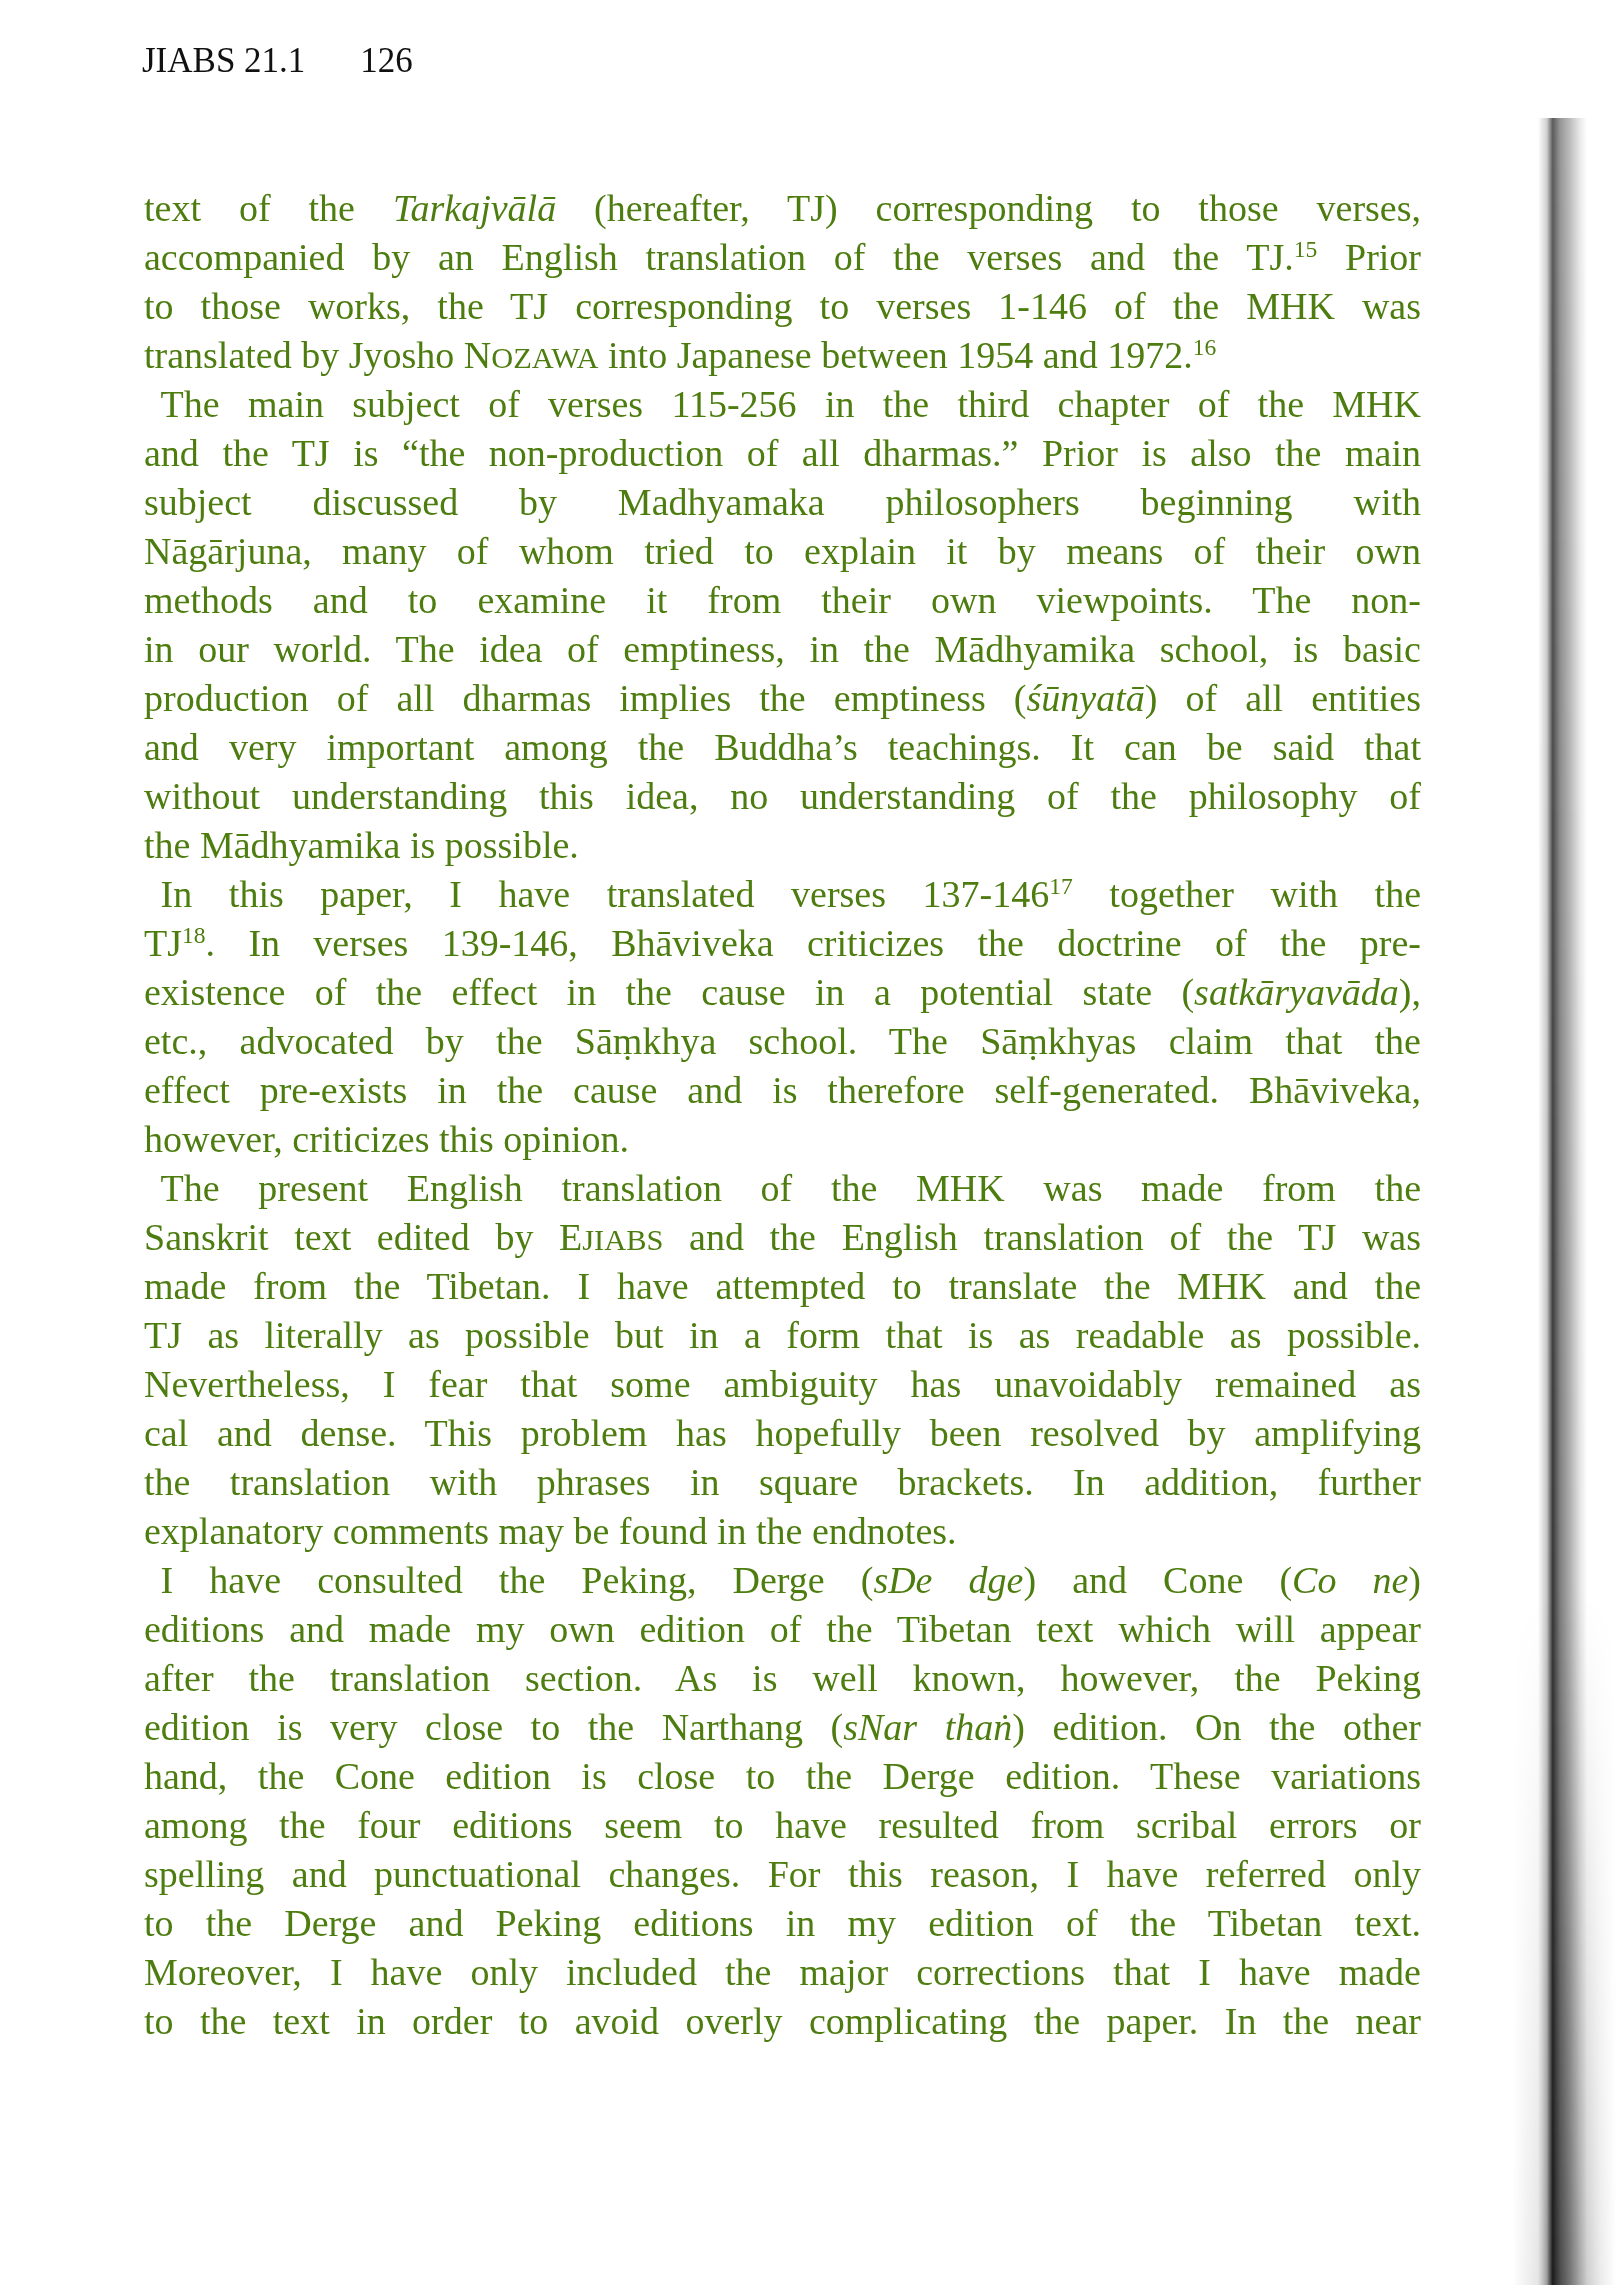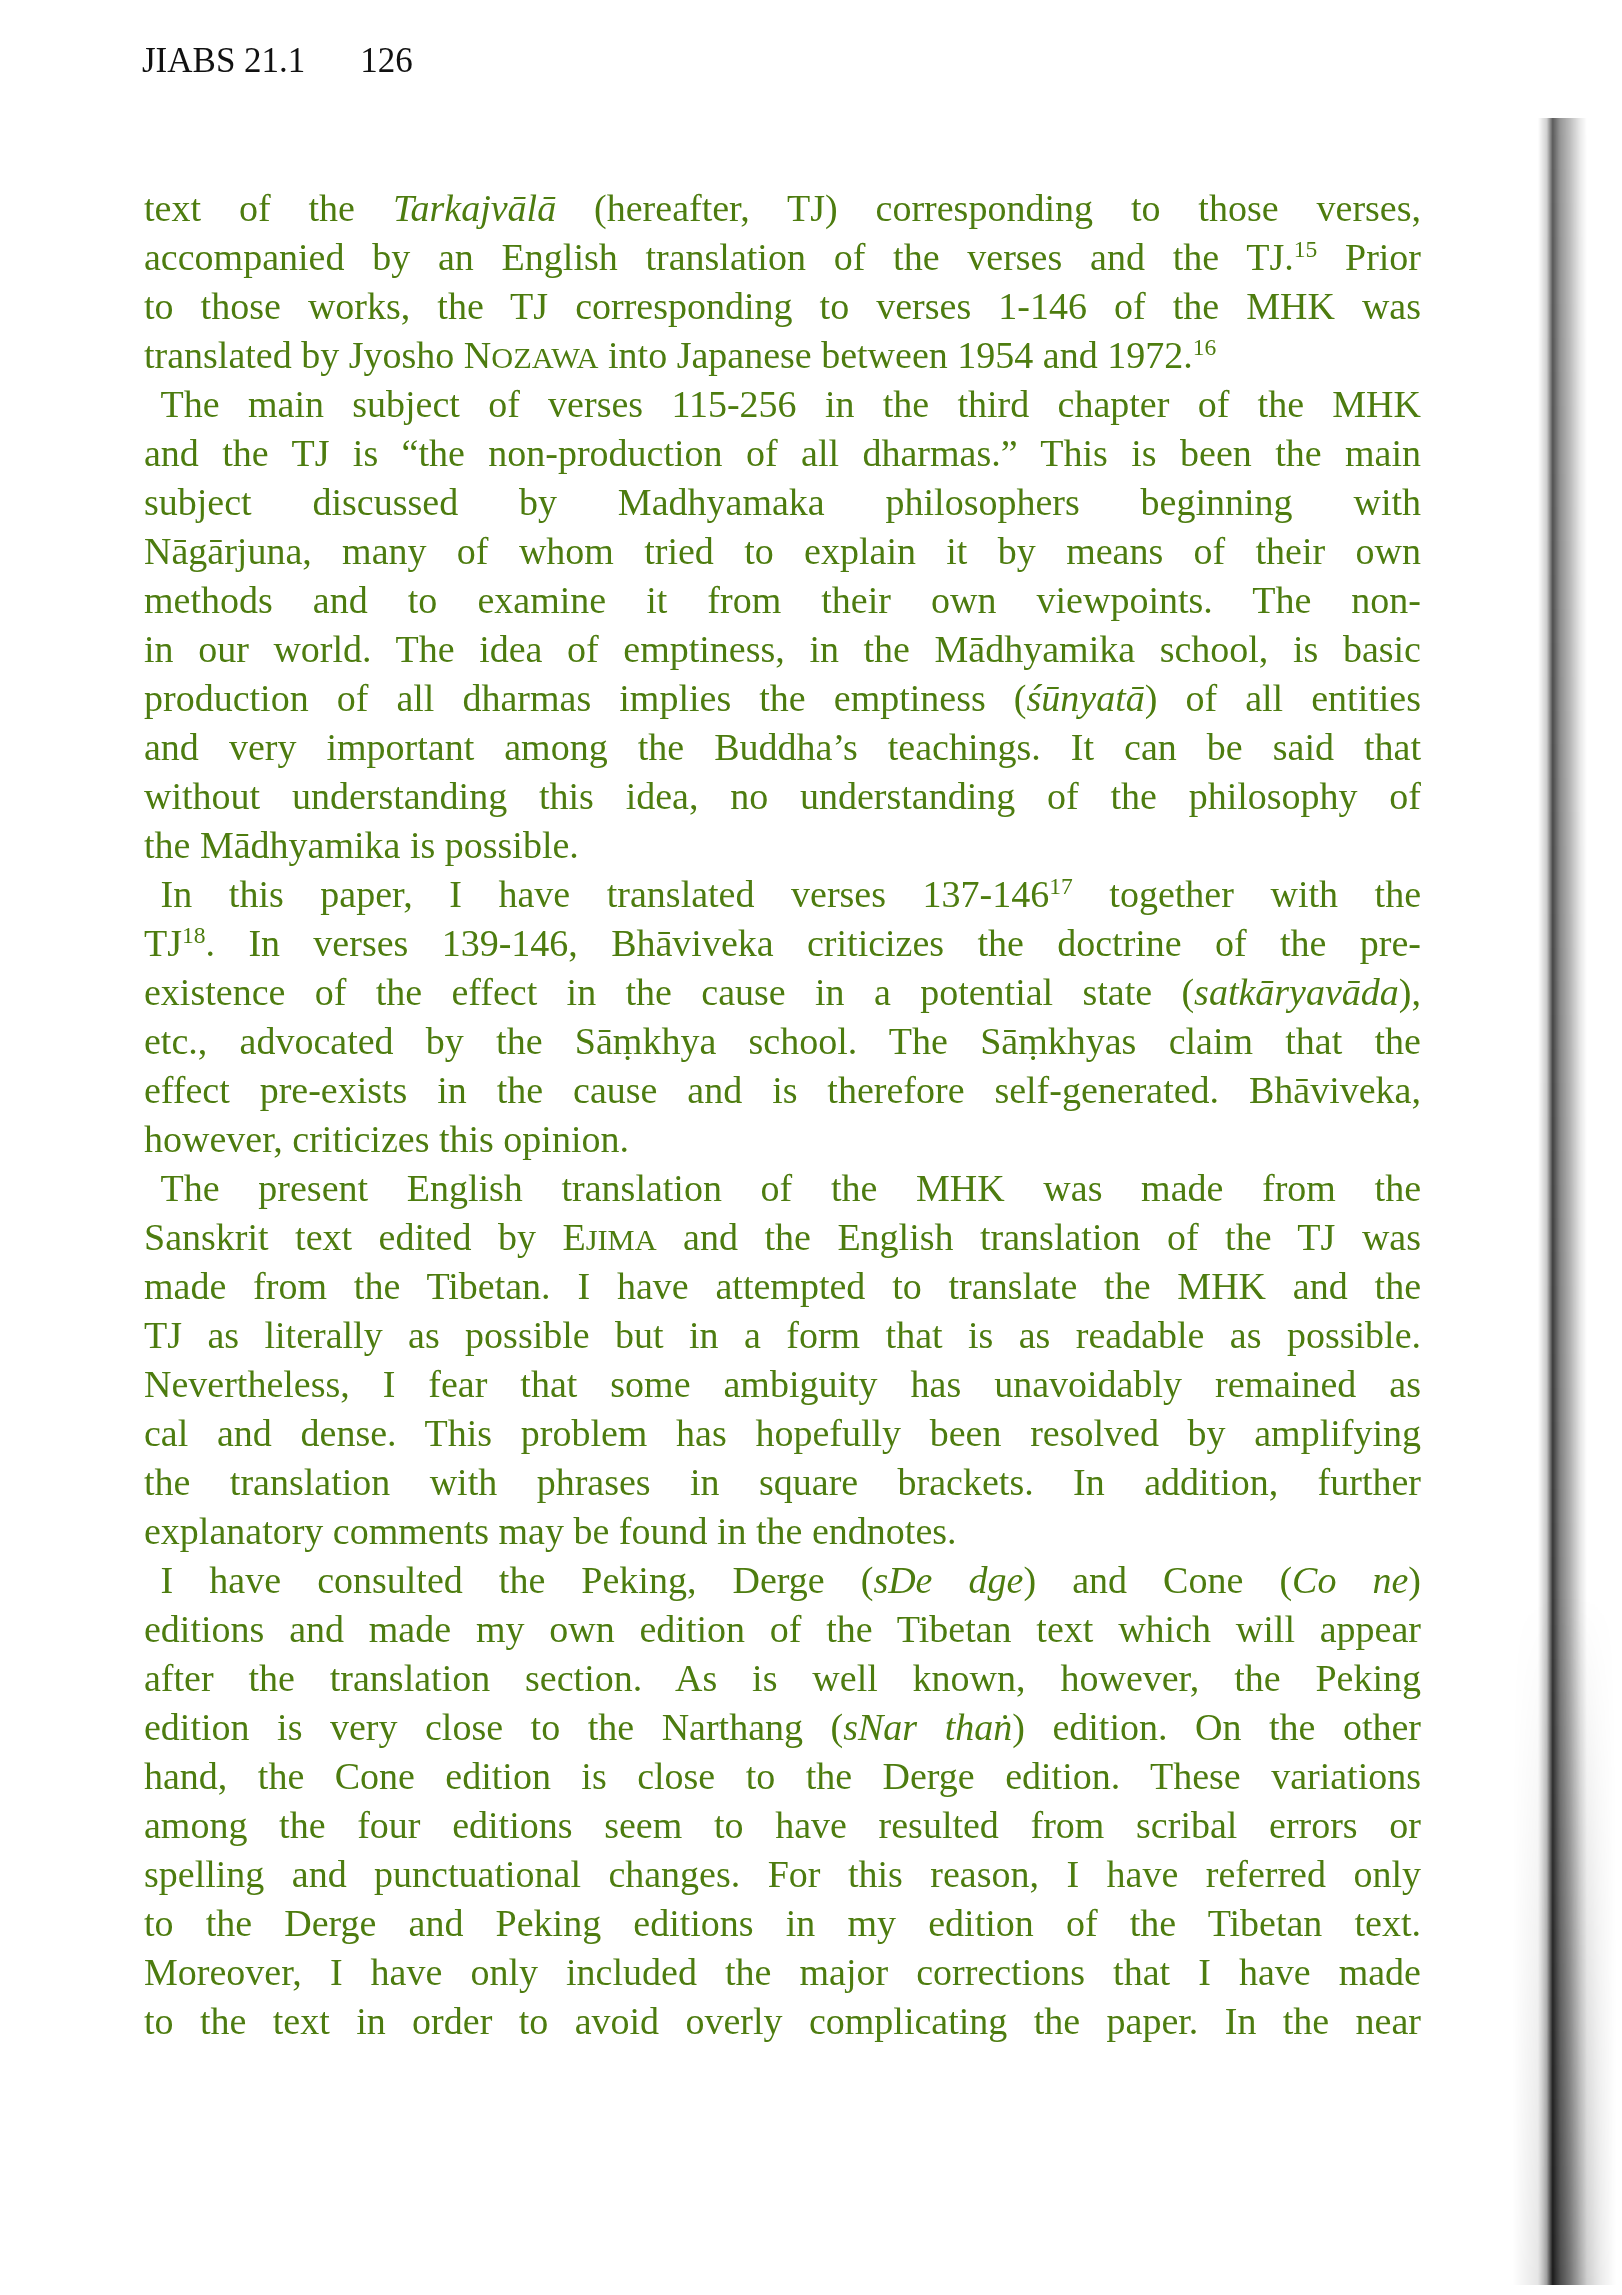--- a/index.html
+++ b/index.html
@@ -51,41 +51,41 @@
 
   <div class="body-text" id="body-text">
       <div>
         <div class="line"><span>text of the </span><i>Tarkajvālā</i><span> (hereafter, TJ) corresponding to those verses,</span></div>
         <div class="line"><span>accompanied by an English translation of the verses and the TJ.</span><sup>15</sup><span> Prior</span></div>
         <div class="line"><span>to those works, the TJ corresponding to verses 1-146 of the MHK was</span></div>
         <div class="line last"><span>translated by Jyosho N</span><span style="font-size: 0.8em;">OZAWA</span><span> into Japanese between 1954 and 1972.</span><sup>16</sup></div>
       </div>
       <div>
         <div class="line indent"><span>The main subject of verses 115-256 in the third chapter of the MHK</span></div>
-        <div class="line"><span>and the TJ is “the non-production of all dharmas.” This is been the main</span></div>
+        <div class="line"><span>and the TJ is “the non-production of all dharmas.” Prior is also the main</span></div>
         <div class="line"><span>subject discussed by Madhyamaka philosophers beginning with</span></div>
         <div class="line"><span>Nāgārjuna, many of whom tried to explain it by means of their own</span></div>
         <div class="line"><span>methods and to examine it from their own viewpoints. The non-</span></div>
         <div class="line"><span>in our world. The idea of emptiness, in the Mādhyamika school, is basic</span></div>
         <div class="line"><span>production of all dharmas implies the emptiness (</span><i>śūnyatā</i><span>) of all entities</span></div>
         <div class="line"><span>and very important among the Buddha’s teachings. It can be said that</span></div>
         <div class="line"><span>without understanding this idea, no understanding of the philosophy of</span></div>
         <div class="line last"><span>the Mādhyamika is possible.</span></div>
       </div>
       <div>
         <div class="line indent"><span>In this paper, I have translated verses 137-146</span><sup>17</sup><span> together with the</span></div>
         <div class="line"><span>TJ</span><sup>18</sup><span>. In verses 139-146, Bhāviveka criticizes the doctrine of the pre-</span></div>
         <div class="line"><span>existence of the effect in the cause in a potential state (</span><i>satkāryavāda</i><span>),</span></div>
         <div class="line"><span>etc., advocated by the Sāṃkhya school. The Sāṃkhyas claim that the</span></div>
         <div class="line"><span>effect pre-exists in the cause and is therefore self-generated. Bhāviveka,</span></div>
         <div class="line last"><span>however, criticizes this opinion.</span></div>
       </div>
       <div>
         <div class="line indent"><span>The present English translation of the MHK was made from the</span></div>
-        <div class="line"><span>Sanskrit text edited by E</span><span style="font-size: 0.8em;">JIMA</span><span> and the English translation of the TJ was</span></div>
+        <div class="line"><span>Sanskrit text edited by E</span><span style="font-size: 0.8em;">JIABS</span><span> and the English translation of the TJ was</span></div>
         <div class="line"><span>made from the Tibetan. I have attempted to translate the MHK and the</span></div>
         <div class="line"><span>TJ as literally as possible but in a form that is as readable as possible.</span></div>
         <div class="line"><span>Nevertheless, I fear that some ambiguity has unavoidably remained as</span></div>
         <div class="line"><span>cal and dense. This problem has hopefully been resolved by amplifying</span></div>
         <div class="line"><span>the translation with phrases in square brackets. In addition, further</span></div>
         <div class="line last"><span>explanatory comments may be found in the endnotes.</span></div>
       </div>
       <div>
         <div class="line indent"><span>I have consulted the Peking, Derge (</span><i>sDe dge</i><span>) and Cone (</span><i>Co ne</i><span>)</span></div>
         <div class="line"><span>editions and made my own edition of the Tibetan text which will appear</span></div>

